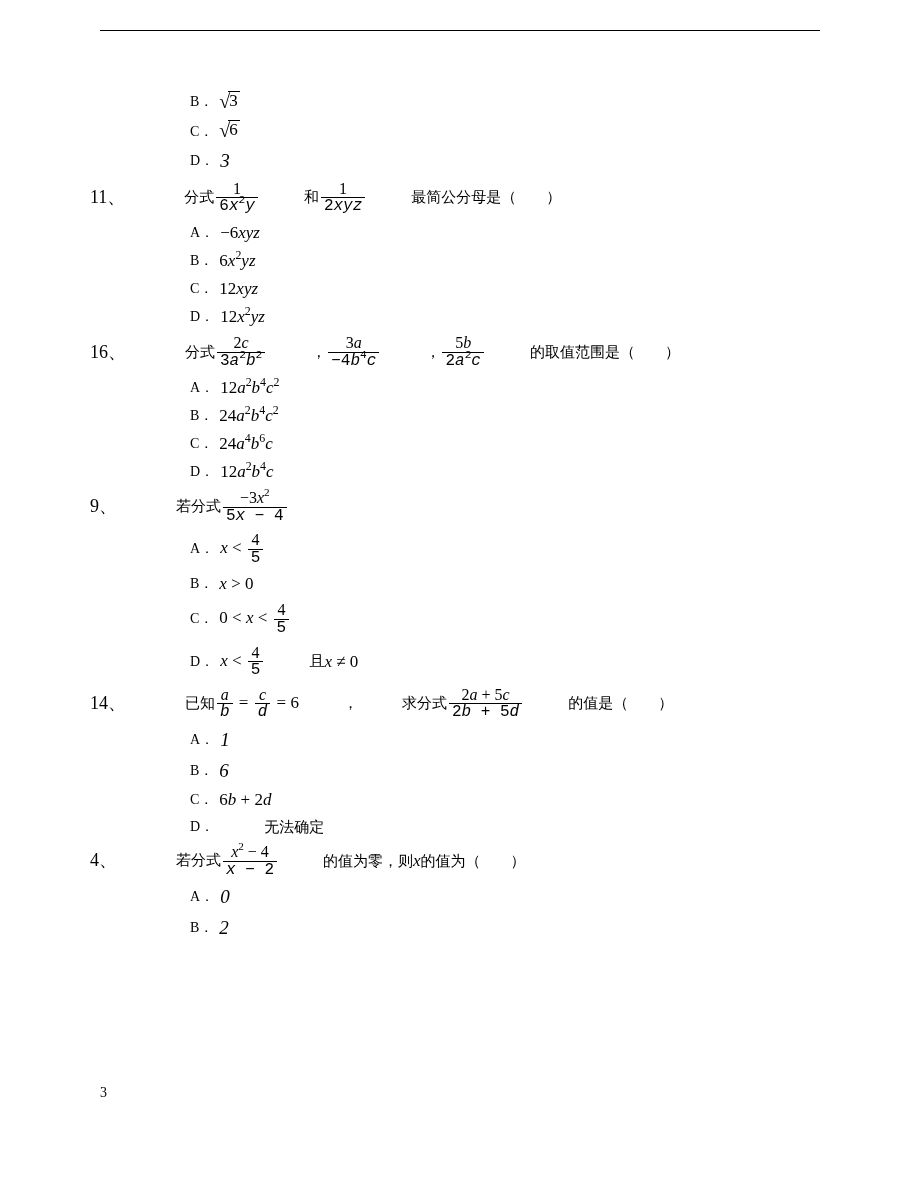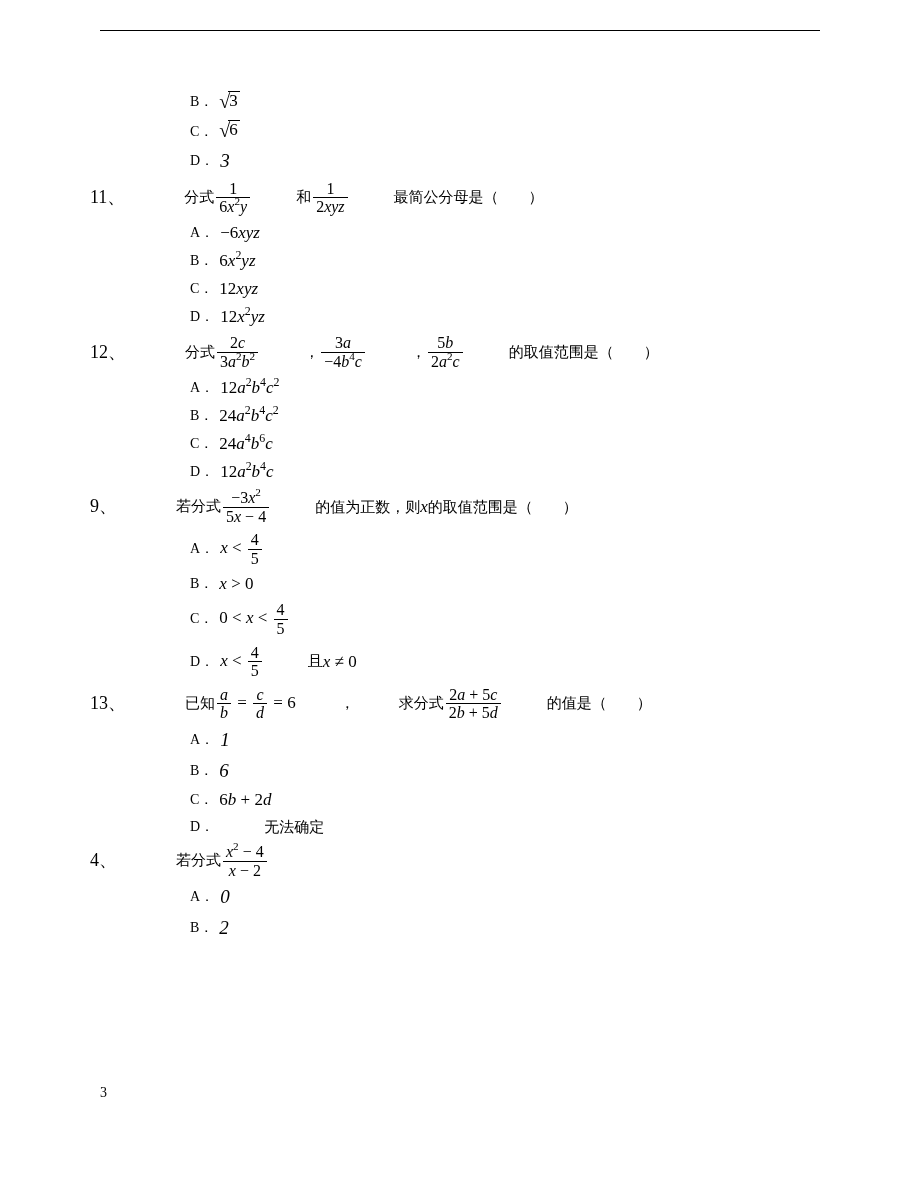--- a/index.html
+++ b/index.html
@@ -73,20 +73,21 @@
   .frac > .num {
     display: block;
     padding: 0 3px;
     line-height: 1.1;
   }
   .frac > .den {
     display: block;
     border-top: 1px solid #000;
     padding: 0 3px;
     line-height: 1.1;
+    font-family: Liberation Mono, monospace;
   }
   .sqrt {
     display: inline-flex;
     align-items: flex-end;
   }
   .sqrt .rad {
     font-style: normal;
     font-size: 20px;
     line-height: 0.8;
     margin-right: -2px;
@@ -156,21 +157,21 @@
         <span class="option-label">C．</span>
         <span class="math"><span class="n">12</span>xyz</span>
       </div>
     <div class="option-line">
         <span class="option-label">D．</span>
         <span class="math"><span class="n">12</span>x<sup class="n">2</sup>yz</span>
       </div>
   </div>
 
   <div class="question-line">
-    <span class="qnum">12、</span>
+    <span class="qnum">16、</span>
     <span class="cn">分式</span>
     <span class="math"><span class="frac"><span class="num"><span class="n">2</span>c</span><span class="den"><span class="n">3</span>a<sup class="n">2</sup>b<sup class="n">2</sup></span></span></span>
     <span class="cn">，</span>
     <span class="math"><span class="frac"><span class="num"><span class="n">3</span>a</span><span class="den"><span class="n">−4</span>b<sup class="n">4</sup>c</span></span></span>
     <span class="cn">，</span>
     <span class="math"><span class="frac"><span class="num"><span class="n">5</span>b</span><span class="den"><span class="n">2</span>a<sup class="n">2</sup>c</span></span></span>
     <span class="cn">的取值范围是（　　）</span>
   </div>
   <div class="option-block">
     <div class="option-line">
@@ -188,21 +189,20 @@
     <div class="option-line">
         <span class="option-label">D．</span>
         <span class="math"><span class="n">12</span>a<sup class="n">2</sup>b<sup class="n">4</sup>c</span>
       </div>
   </div>
 
   <div class="question-line">
     <span class="qnum">9、</span>
     <span class="cn">若分式</span>
     <span class="math"><span class="frac"><span class="num"><span class="n">−3</span>x<sup class="n">2</sup></span><span class="den"><span class="n">5</span>x<span class="n"> − 4</span></span></span></span>
-    <span class="cn">的值为正数，则<span class="math">x</span>的取值范围是（　　）</span>
   </div>
   <div class="option-block">
     <div class="option-line">
         <span class="option-label">A．</span>
         <span class="math">x <span class="n">&lt;</span> <span class="frac"><span class="num n">4</span><span class="den n">5</span></span></span>
       </div>
     <div class="option-line">
         <span class="option-label">B．</span>
         <span class="math">x <span class="n">&gt; 0</span></span>
       </div>
@@ -212,21 +212,21 @@
       </div>
     <div class="option-line">
         <span class="option-label">D．</span>
         <span class="math">x <span class="n">&lt;</span> <span class="frac"><span class="num n">4</span><span class="den n">5</span></span></span>
         <span class="cn">且</span>
         <span class="math">x <span class="n">≠ 0</span></span>
       </div>
   </div>
 
   <div class="question-line">
-    <span class="qnum">13、</span>
+    <span class="qnum">14、</span>
     <span class="cn">已知</span>
     <span class="math"><span class="frac"><span class="num">a</span><span class="den">b</span></span><span class="n"> = </span><span class="frac"><span class="num">c</span><span class="den">d</span></span><span class="n"> = 6</span></span>
       <span class="cn">，</span>
     <span class="cn">求分式</span>
     <span class="math"><span class="frac"><span class="num"><span class="n">2</span>a<span class="n"> + 5</span>c</span><span class="den"><span class="n">2</span>b<span class="n"> + 5</span>d</span></span></span>
     <span class="cn">的值是（　　）</span>
   </div>
   <div class="option-block">
     <div class="option-line">
         <span class="option-label">A．</span>
@@ -243,20 +243,21 @@
     <div class="option-line">
         <span class="option-label">D．</span>
         <span class="cn">无法确定</span>
       </div>
   </div>
 
   <div class="question-line">
     <span class="qnum">4、</span>
     <span class="cn">若分式</span>
     <span class="math"><span class="frac"><span class="num">x<sup class="n">2</sup><span class="n"> − 4</span></span><span class="den">x<span class="n"> − 2</span></span></span></span>
+    <span class="cn">的值为零，则<span class="math">x</span>的值为（　　）</span>
   </div>
   <div class="option-block">
     <div class="option-line">
         <span class="option-label">A．</span>
         <span class="math n" style="font-size:19px;">0</span>
       </div>
     <div class="option-line">
         <span class="option-label">B．</span>
         <span class="math n" style="font-size:19px;">2</span>
       </div>

